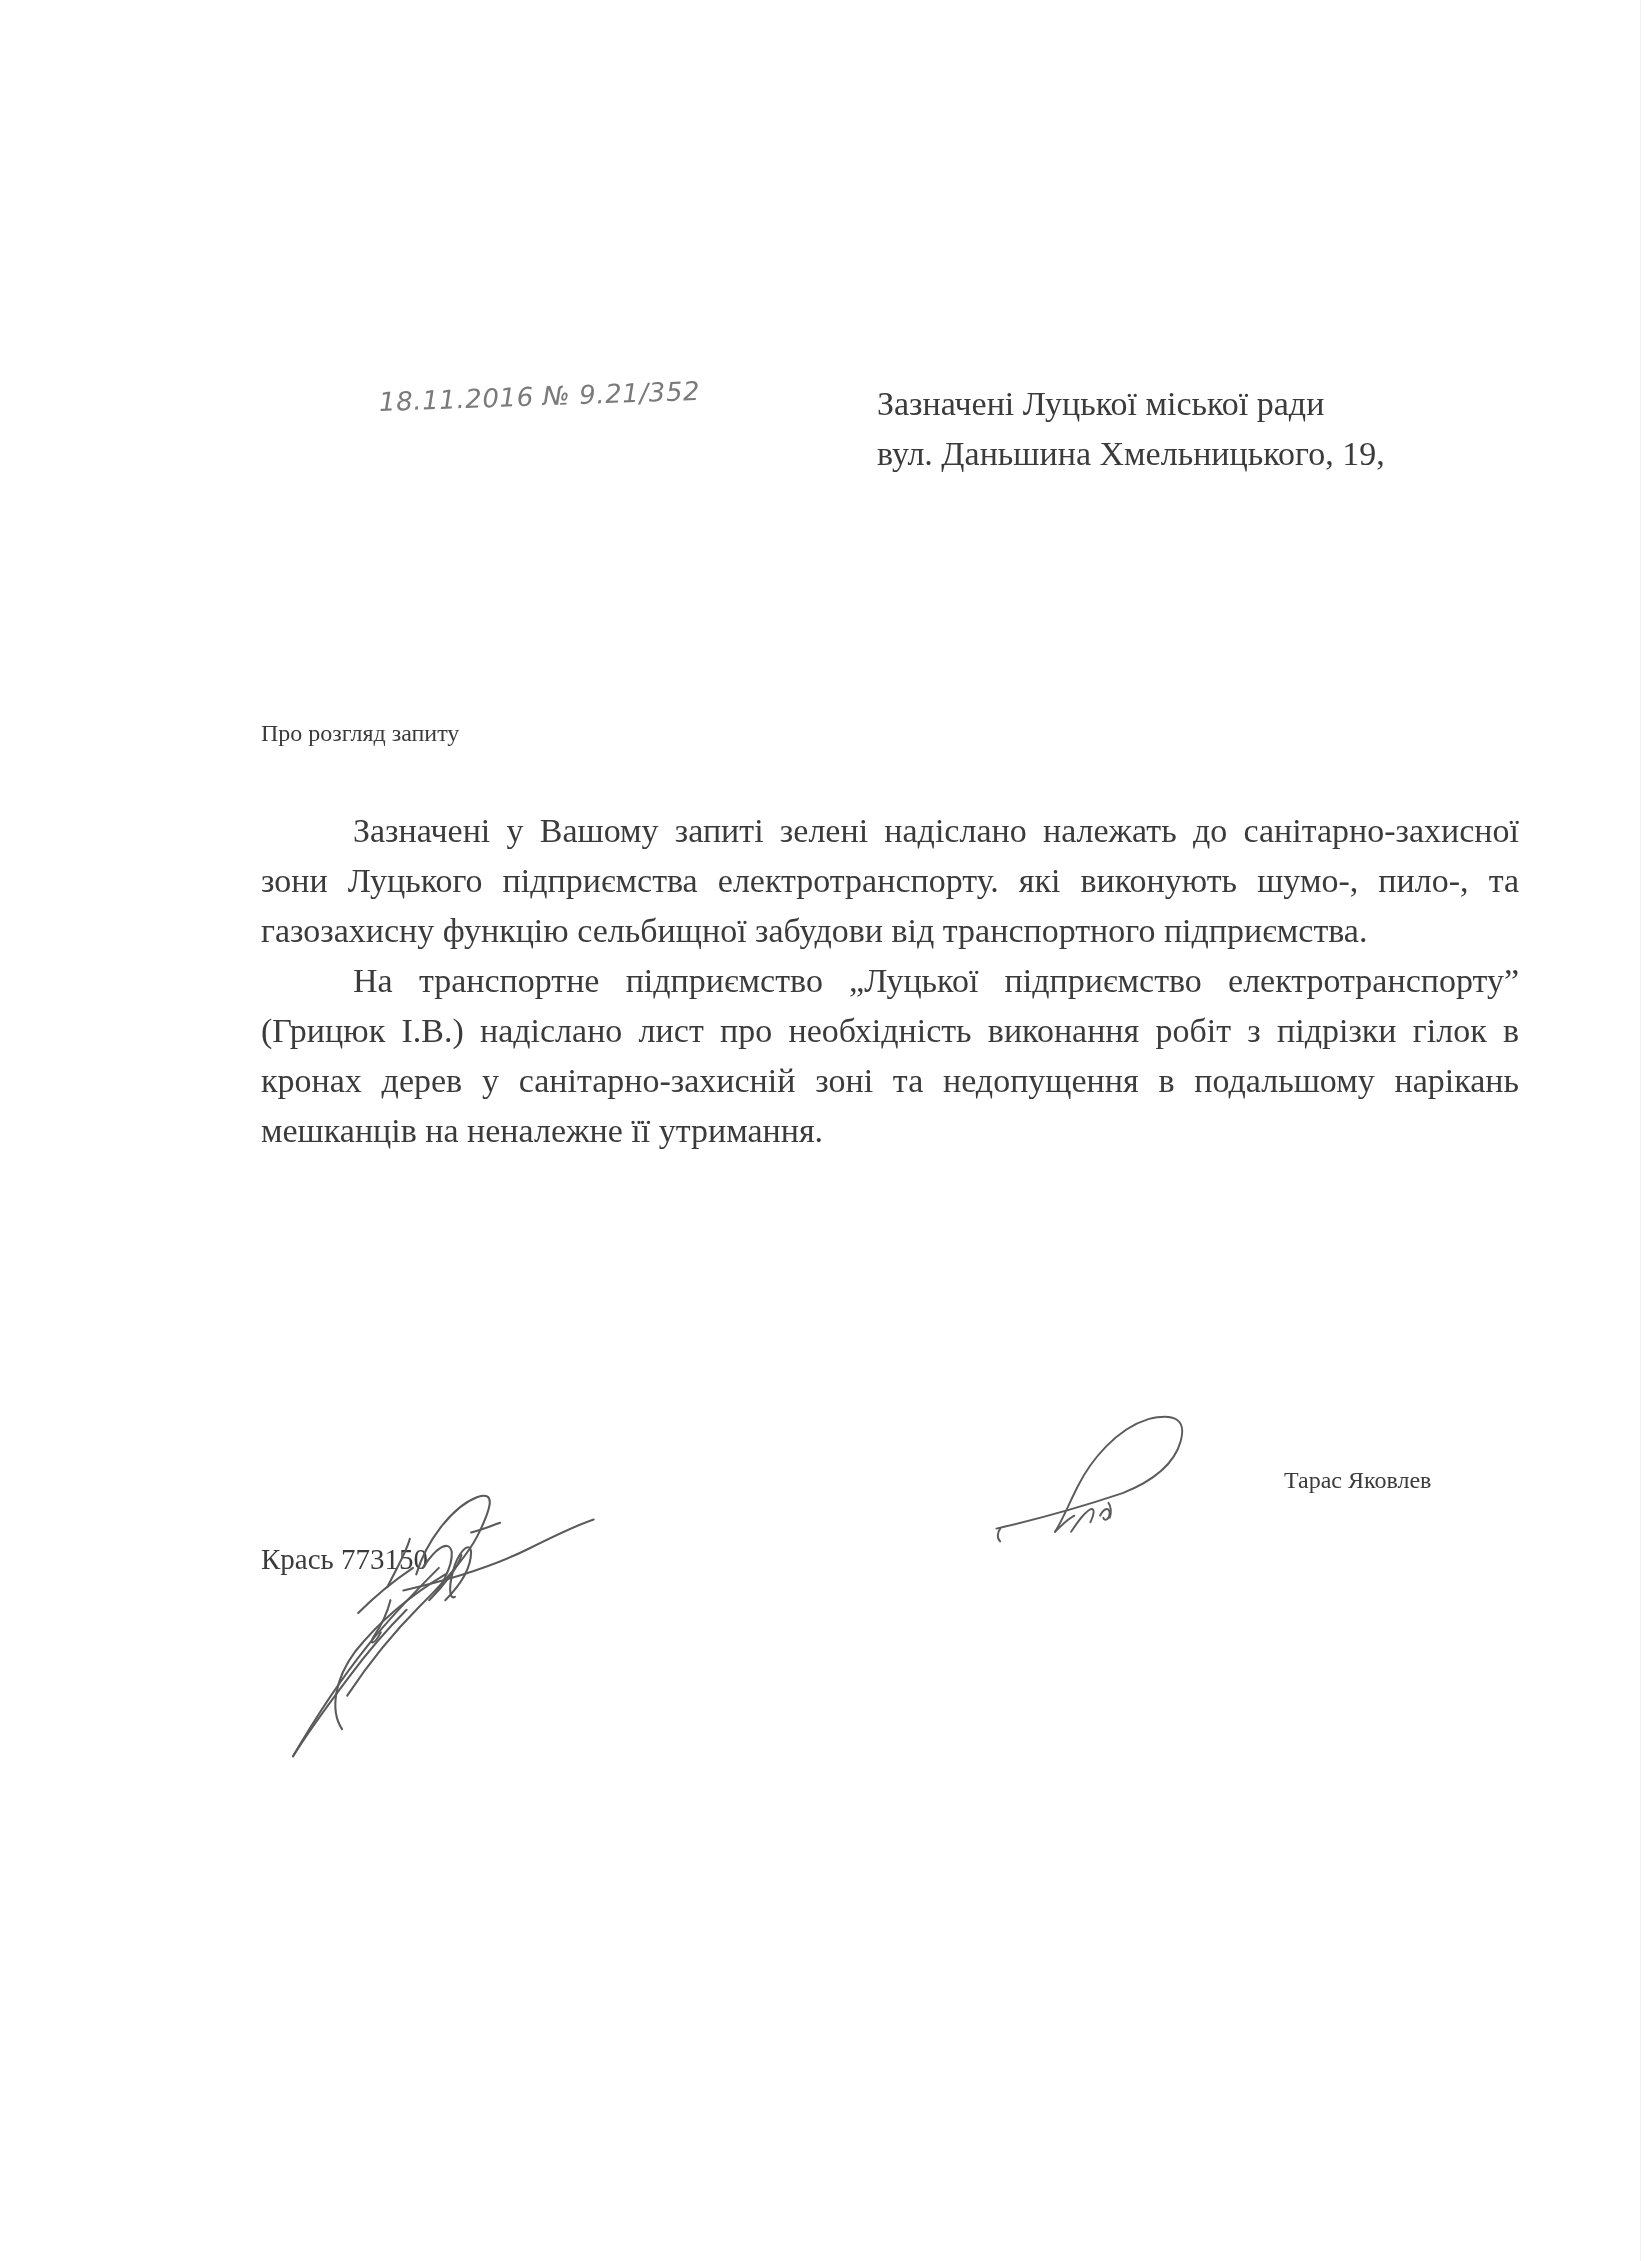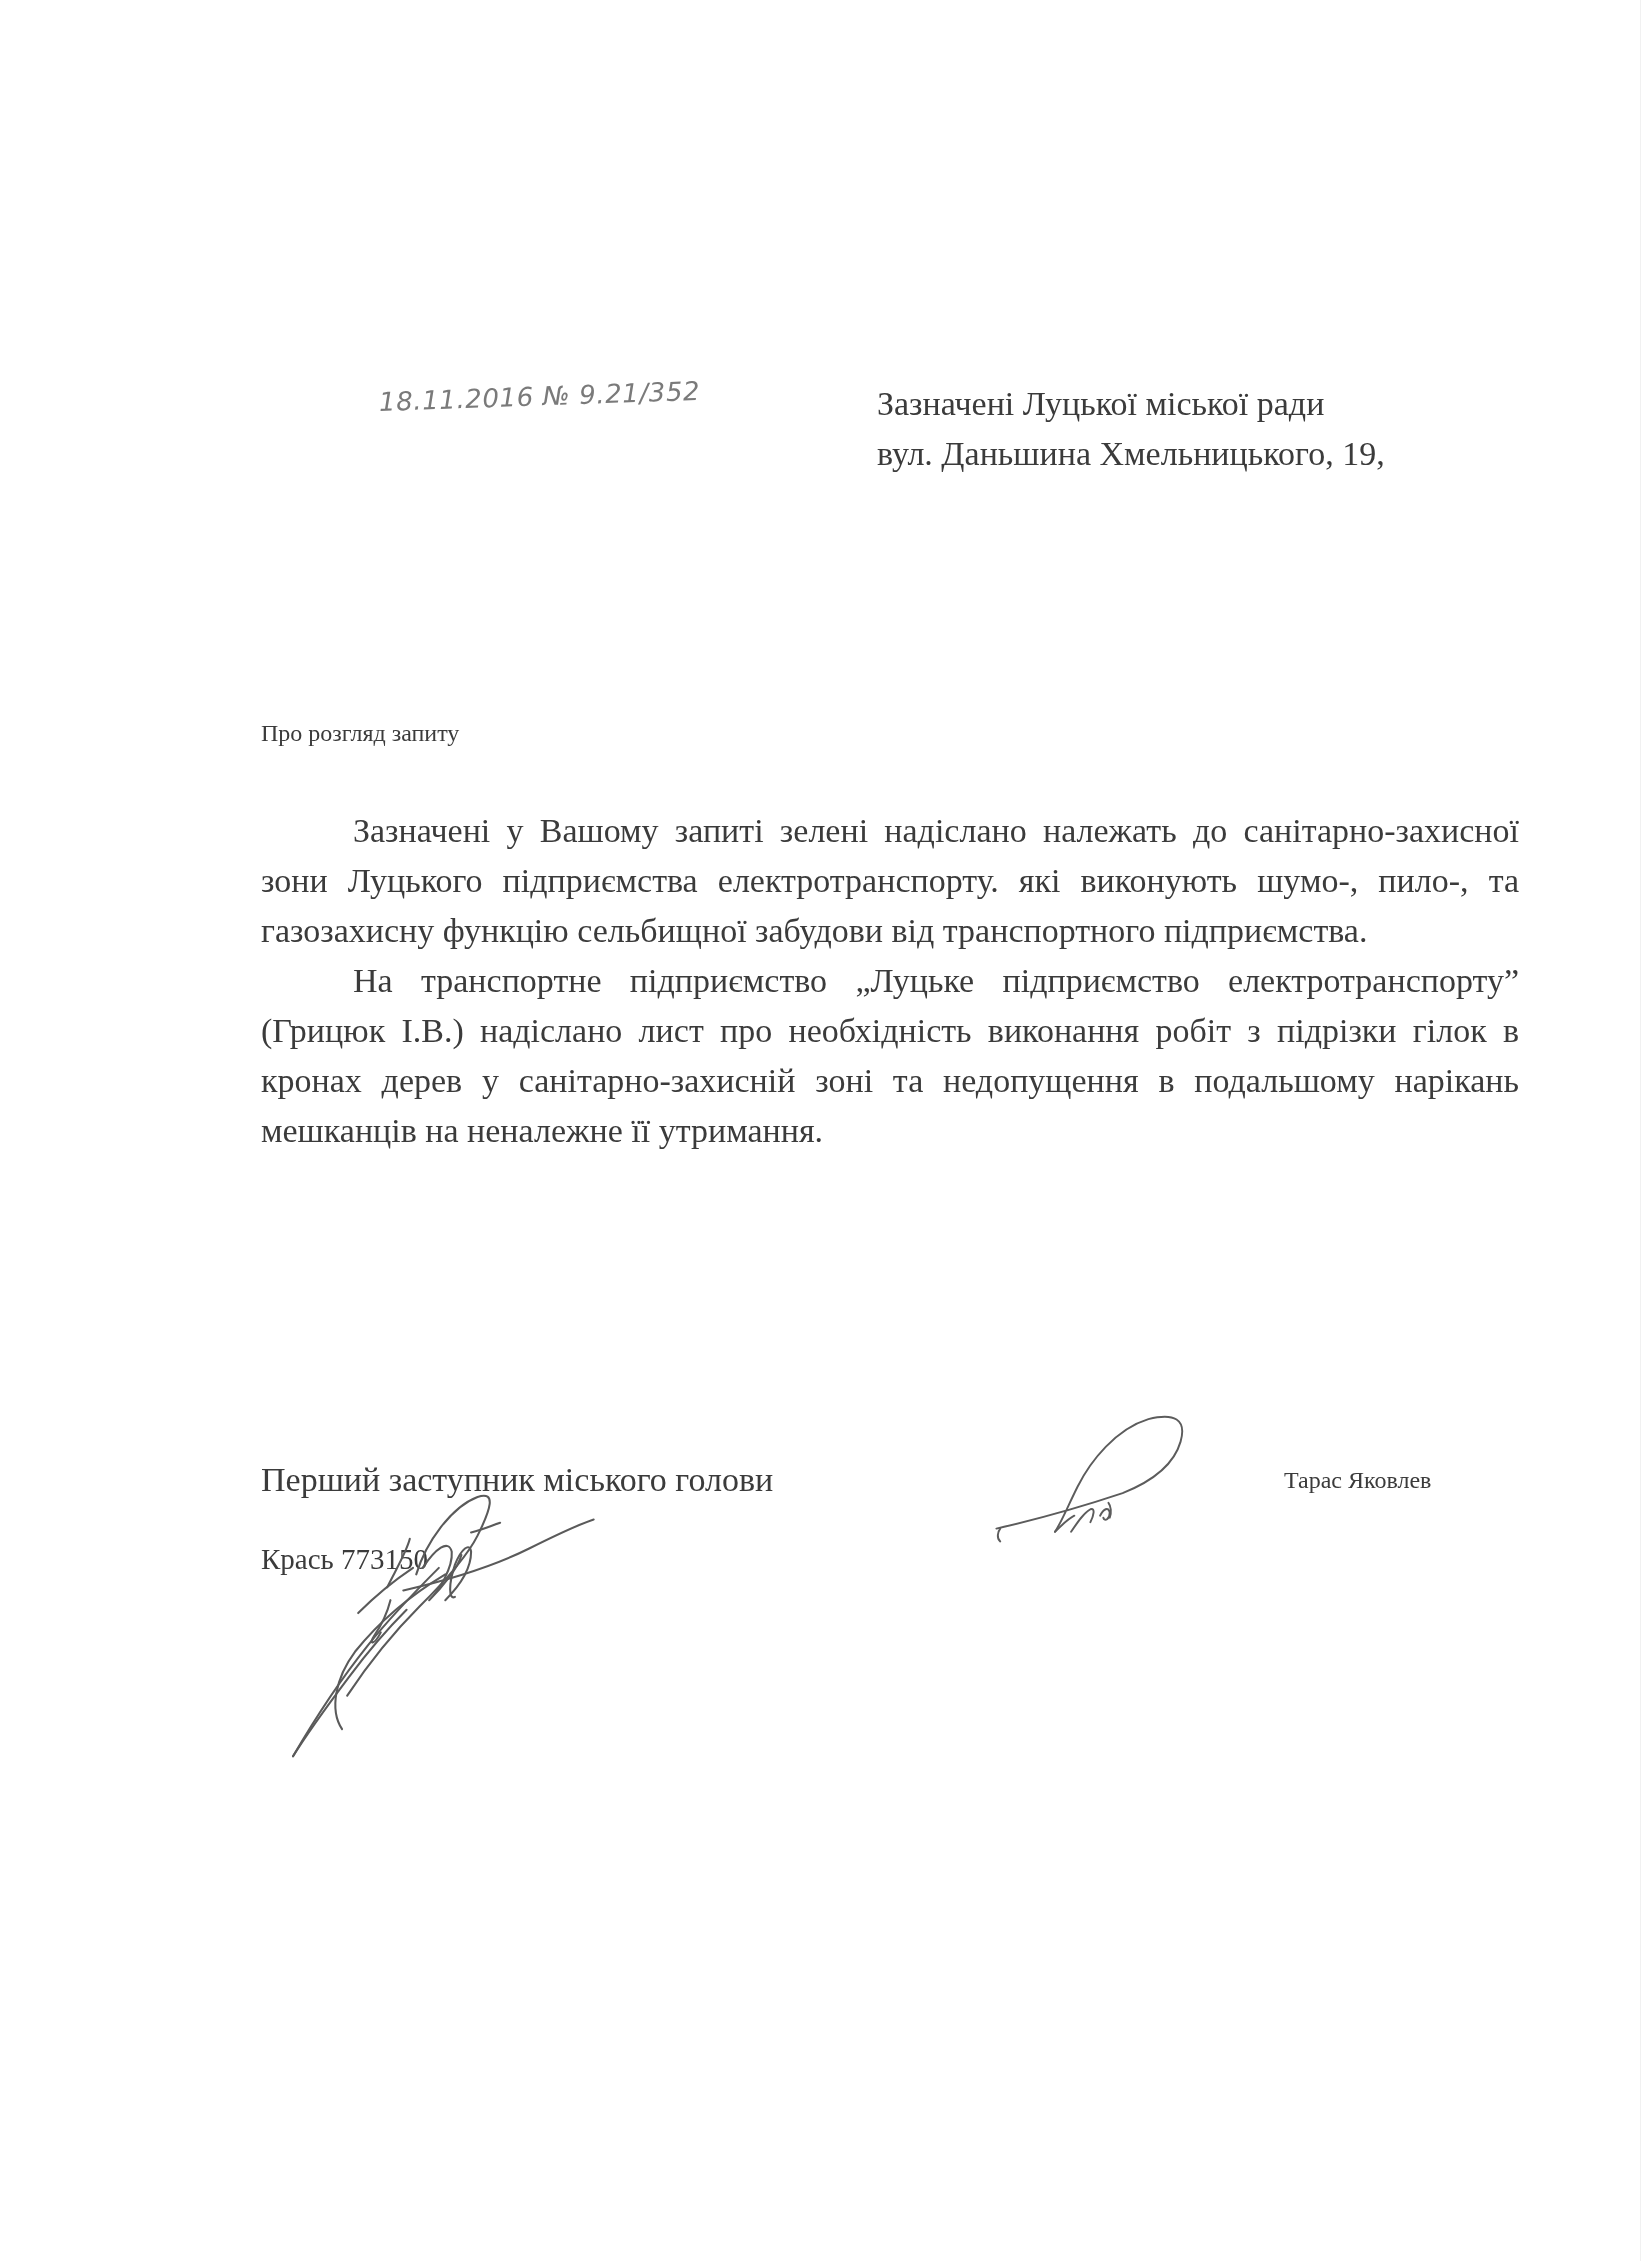--- a/index.html
+++ b/index.html
@@ -114,24 +114,23 @@
 
   <div class="addressee">
     <div>Зазначені  Луцької міської ради</div>
     <div>вул. Даньшина Хмельницького, 19,</div>
   </div>
 
   <div class="subject">Про розгляд запиту</div>
 
   <div class="body-text">
     <p>Зазначені у Вашому запиті зелені надіслано належать до санітарно-захисної зони Луцького підприємства електротранспорту. які  виконують шумо-, пило-, та газозахисну функцію сельбищної забудови від транспортного підприємства.</p>
-    <p>На транспортне підприємство „Луцьке підприємство електротранспорту” (Грицюк І.В.) надіслано лист про необхідність виконання робіт з підрізки гілок в кронах дерев у санітарно-захисній зоні та недопущення в подальшому нарікань мешканців на неналежне її утримання.</p>
+    <p>На транспортне підприємство „Луцької підприємство електротранспорту” (Грицюк І.В.) надіслано лист про необхідність виконання робіт з підрізки гілок в кронах дерев у санітарно-захисній зоні та недопущення в подальшому нарікань мешканців на неналежне її утримання.</p>
   </div>
 
-  <div class="signer-title">Перший заступник міського голови</div>
 
   <div class="signer-name">Тарас Яковлев</div>
 
   <div class="executor">Крась 773150</div>
 
   <svg class="signature" style="left:284px; top:1471px;" width="400" height="297" viewBox="0 0 620 460">
     <g fill="none" stroke="#5a5a5a" stroke-width="3.2" stroke-linecap="round" stroke-linejoin="round">
       <path d="M 98 348 C 130 300 170 250 210 210 C 250 170 285 130 300 100 C 320 60 330 30 300 40 C 260 55 220 110 205 160"></path>
       <path d="M 115 220 C 140 195 170 170 200 150"></path>
       <path d="M 160 180 C 175 150 190 125 195 105 M 165 200 C 160 220 150 240 140 255 C 130 270 140 270 150 250"></path>

